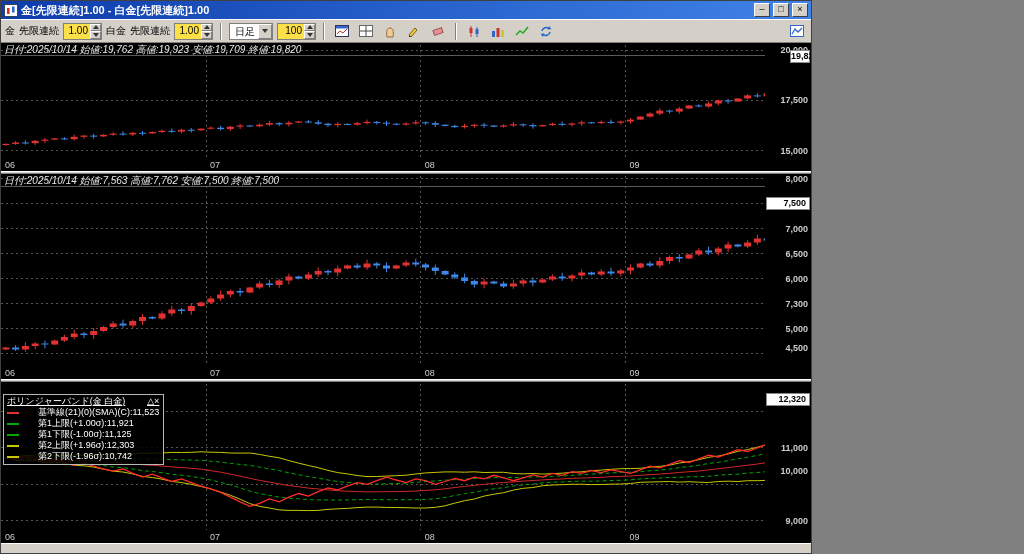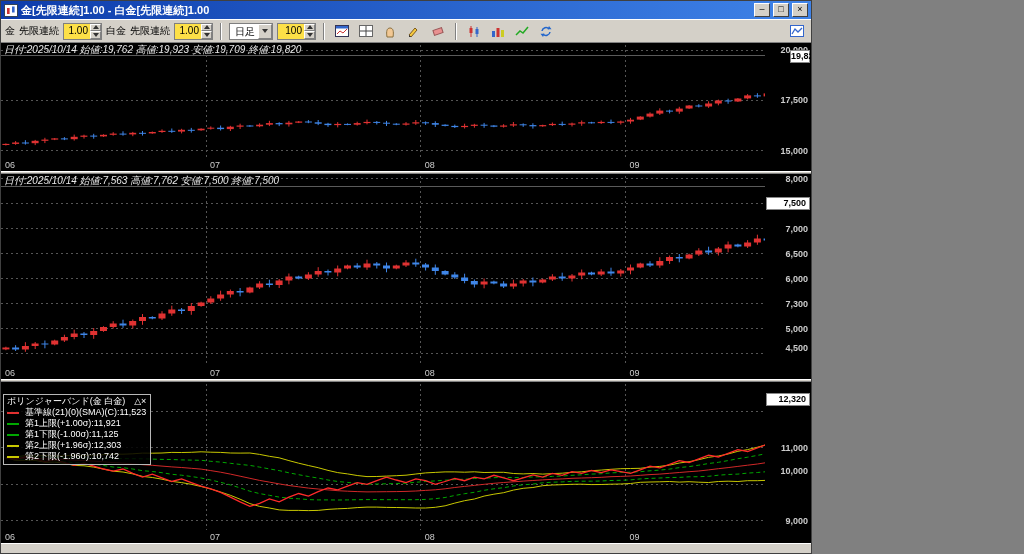--- a/index.html
+++ b/index.html
@@ -28,24 +28,24 @@
   .charts{background:#d4d0c8;}
   .panel{position:relative;background:#000;overflow:hidden;}
   .panel svg.plot{position:absolute;left:0;top:0;display:block;}
   .yaxis{position:absolute;top:0;right:0;bottom:0;width:46px;background:#000;}
   .ylab{position:absolute;right:3px;font-size:9px;color:#ccc;white-space:nowrap;font-weight:bold;}
   .pricebox{position:absolute;left:1px;right:1px;background:#fff;color:#000;border:1px solid #888;font-size:9px;height:13px;line-height:11px;text-align:right;padding-right:3px;font-weight:bold;}
   .info{position:absolute;left:3px;top:0;font-size:10px;color:#e8e8e8;white-space:nowrap;z-index:4;font-style:italic;}
   .info-line{position:absolute;left:0;right:0;top:12px;border-top:1px solid #5a5a5a;}
   .splitter{height:3px;background:#d4d0c8;border-top:1px solid #fff;border-bottom:1px solid #808080;}
   .legend{position:absolute;left:2px;top:12px;background:rgba(0,0,0,0.85);border:1px solid #b8b8b8;padding:1px 4px 2px 3px;font-size:9px;color:#fff;z-index:5;}
-  .legend-title-row{display:flex;align-items:center;line-height:11px;}
+  .legend-title-row{display:flex;align-items:center;line-height:11px;text-decoration:underline;}
   .legend-title-row .ttl{flex:1;white-space:nowrap;}
   .lbtn{cursor:default;color:#fff;}
-  .legend-row{display:flex;align-items:center;gap:6px;line-height:11px;white-space:nowrap;}
+  .legend-row{display:flex;align-items:center;gap:19px;line-height:11px;white-space:nowrap;}
   .lmark{width:12px;height:0;border-top:2px solid #fff;flex:none;}
   .statusbar{height:10px;background:#d4d0c8;border-top:1px solid #fff;}
 </style>
 </head>
 <body>
 
 <div class="window">
 
   <div class="titlebar">
     <span style="display:flex;">

